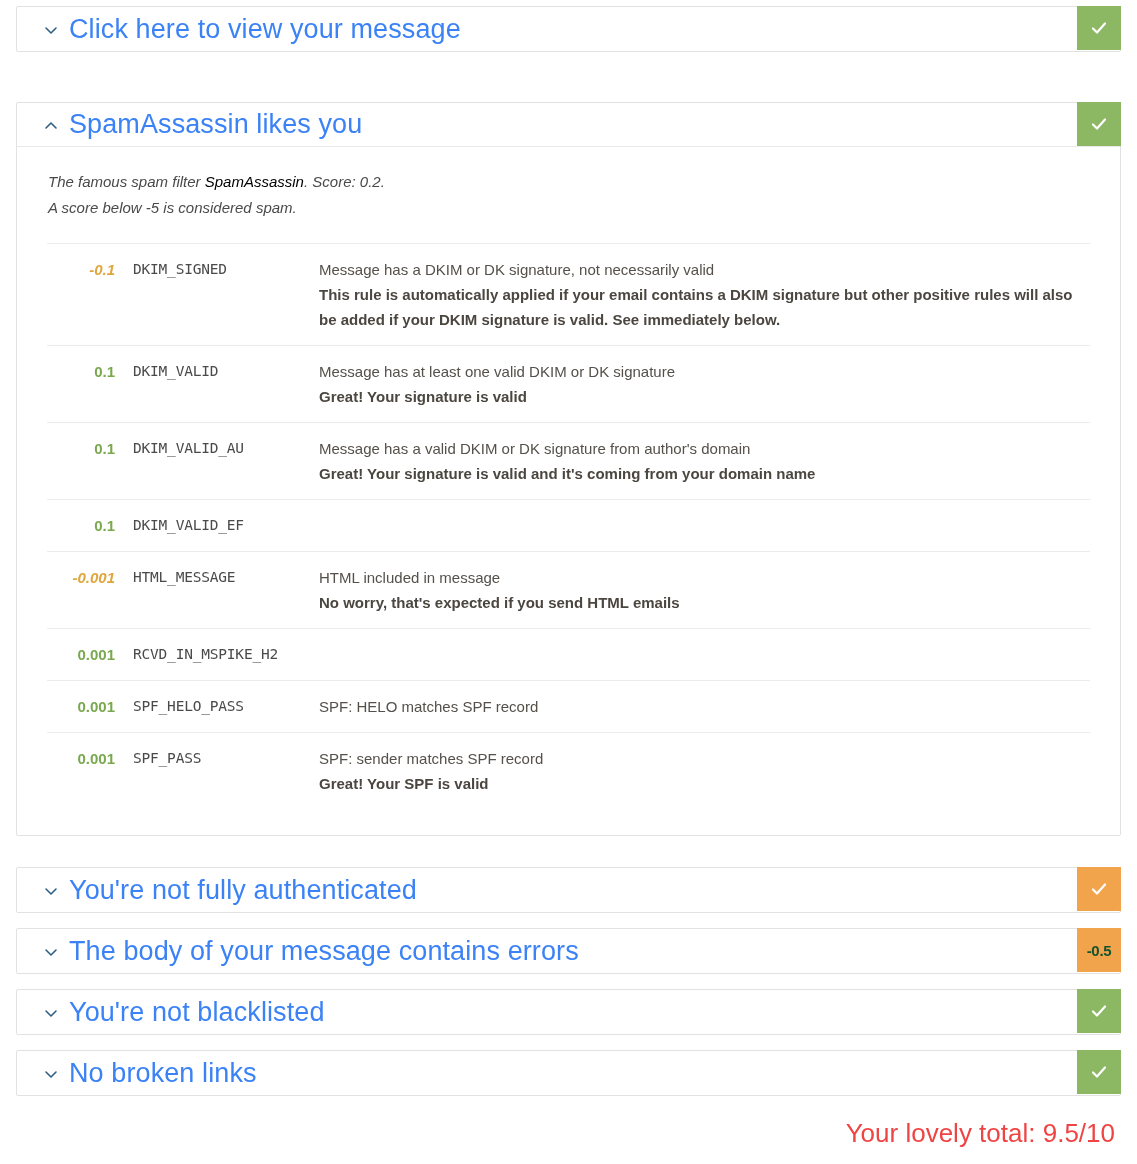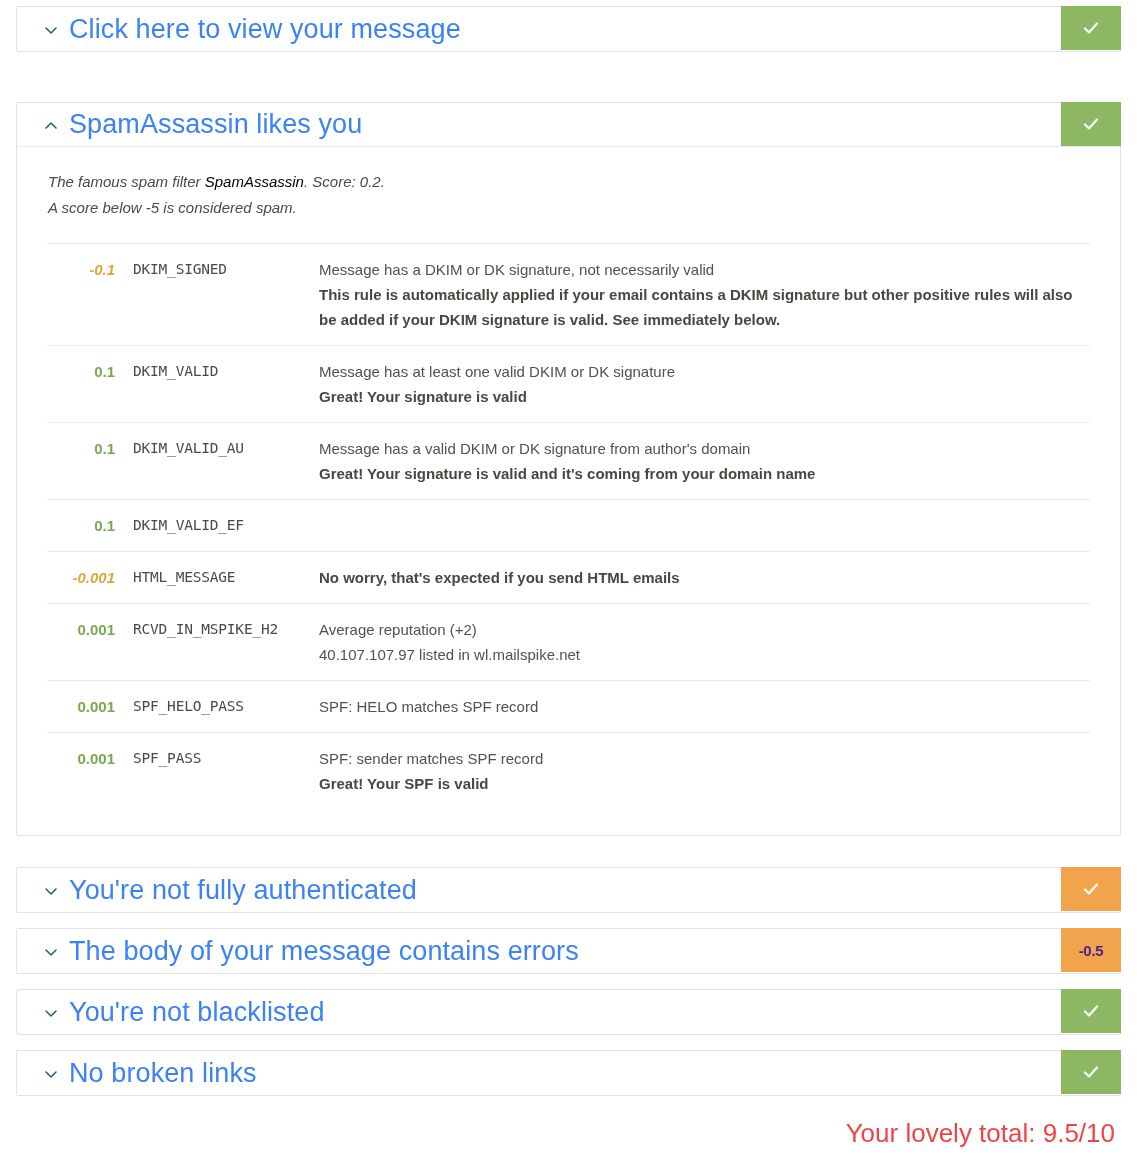--- a/index.html
+++ b/index.html
@@ -47,26 +47,26 @@
     letter-spacing: .1px;
     white-space: nowrap;
     text-align: center;
   }
 
   
   .badge {
     position: absolute;
     top: -1px;
     right: -1px;
-    width: 60px;
+    width: 44px;
     height: 44px;
     display: flex;
     align-items: center;
     justify-content: center;
-    color: #4c1d95;
+    color: #14532d;
     font-size: 15px;
     font-weight: bold;
     letter-spacing: -.3px;
   }
   .badge.green  { background: #8cb864; }
   .badge.orange { background: #f2a44d; }
   .badge .tick { width: 20px; height: 20px; display: block; }
 
   
   .panel-body { padding: 22px 30px 26px 30px; }
@@ -200,30 +200,27 @@
             </div>
           </div>
           <div class="rule-row">
             <div class="rule-score pos">0.1</div>
             <div class="rule-name">DKIM_VALID_EF</div>
           </div>
           <div class="rule-row">
             <div class="rule-score neg">-0.001</div>
             <div class="rule-name">HTML_MESSAGE</div>
             <div class="rule-desc">
+              <span class="d1">HTML included in message</span>
               <span class="d2 bold">No worry, that's expected if you send HTML emails</span>
             </div>
           </div>
           <div class="rule-row">
             <div class="rule-score pos">0.001</div>
             <div class="rule-name">RCVD_IN_MSPIKE_H2</div>
-            <div class="rule-desc">
-              <span class="d1">Average reputation (+2)</span>
-              <span class="d2">40.107.107.97 listed in wl.mailspike.net</span>
-            </div>
           </div>
           <div class="rule-row">
             <div class="rule-score pos">0.001</div>
             <div class="rule-name">SPF_HELO_PASS</div>
             <div class="rule-desc">
               <span class="d1">SPF: HELO matches SPF record</span>
             </div>
           </div>
           <div class="rule-row">
             <div class="rule-score pos">0.001</div>

